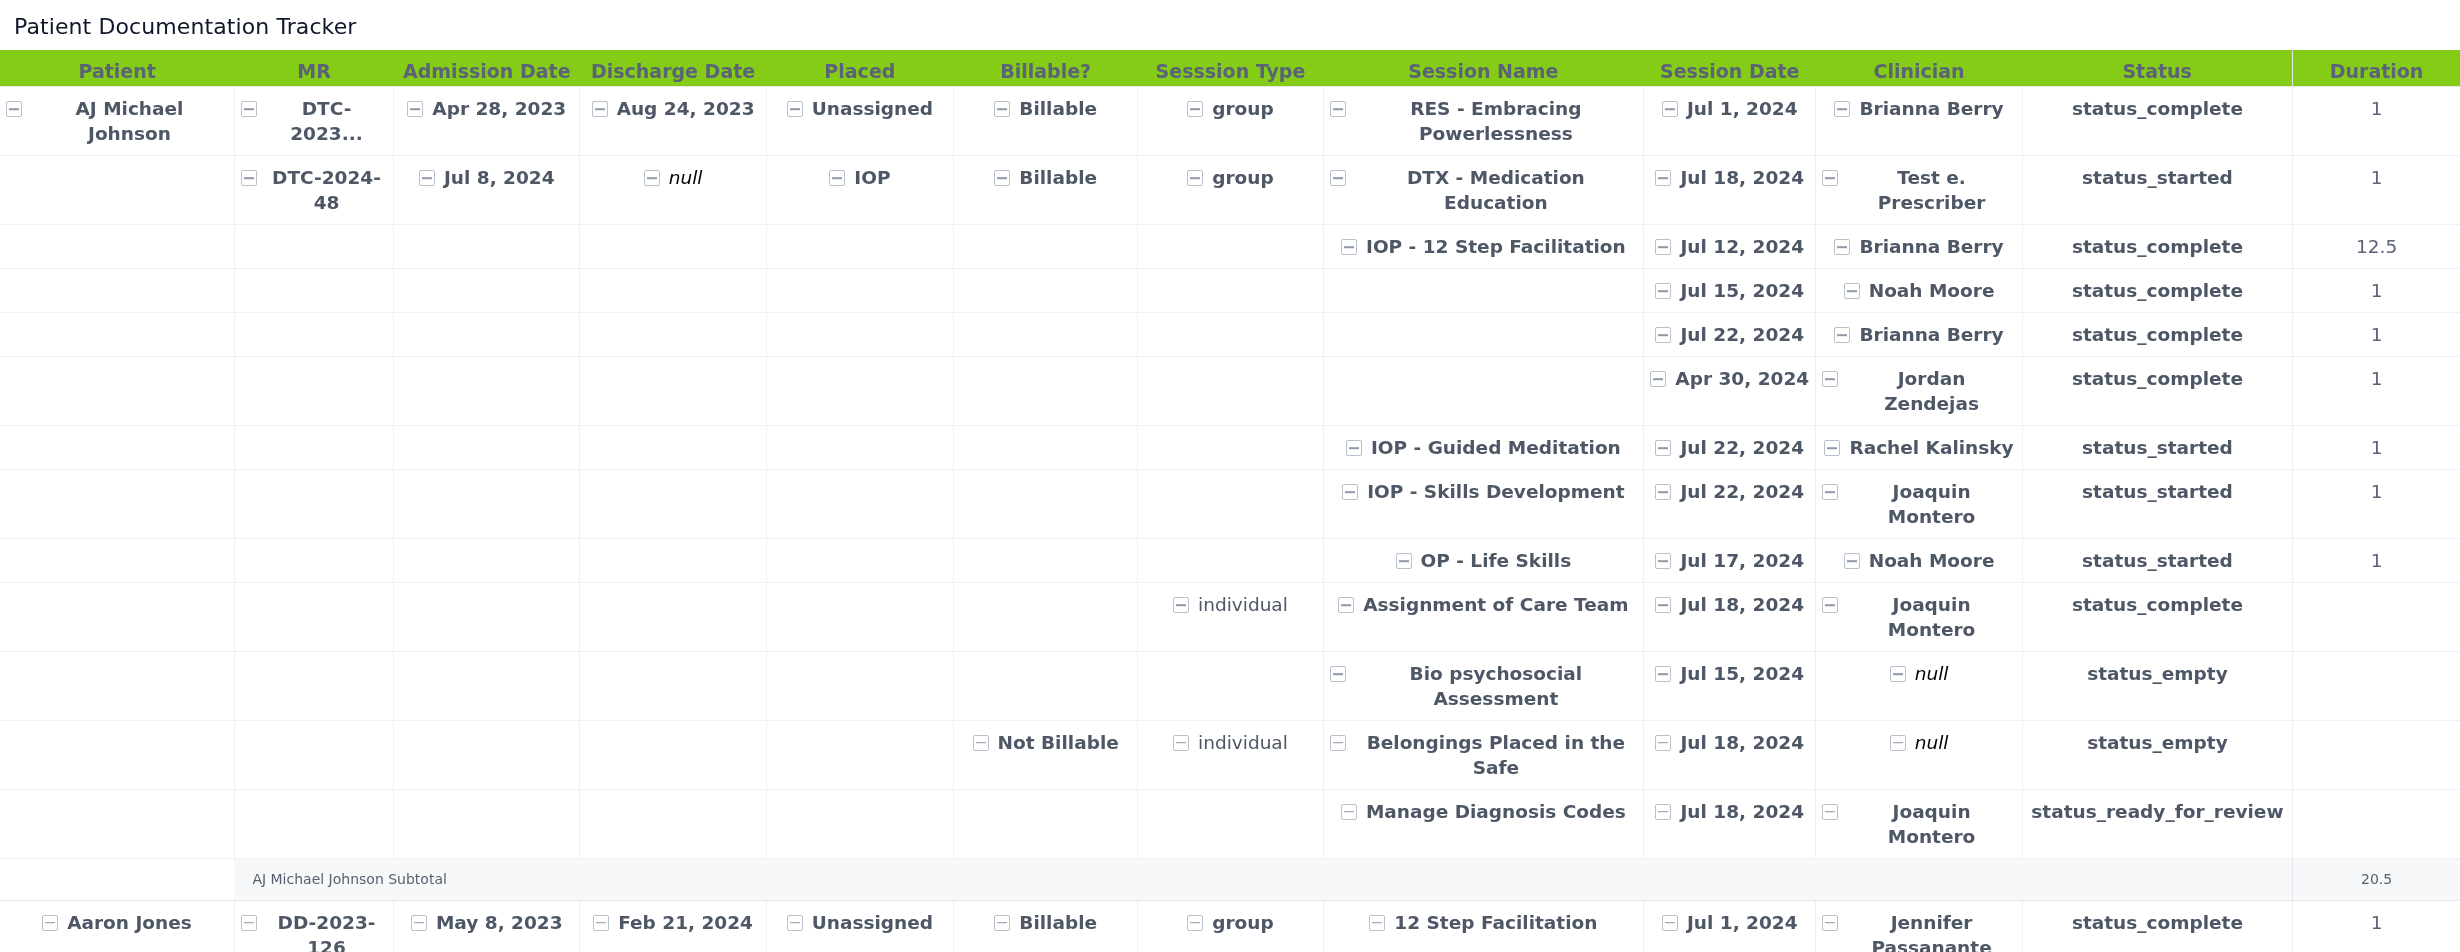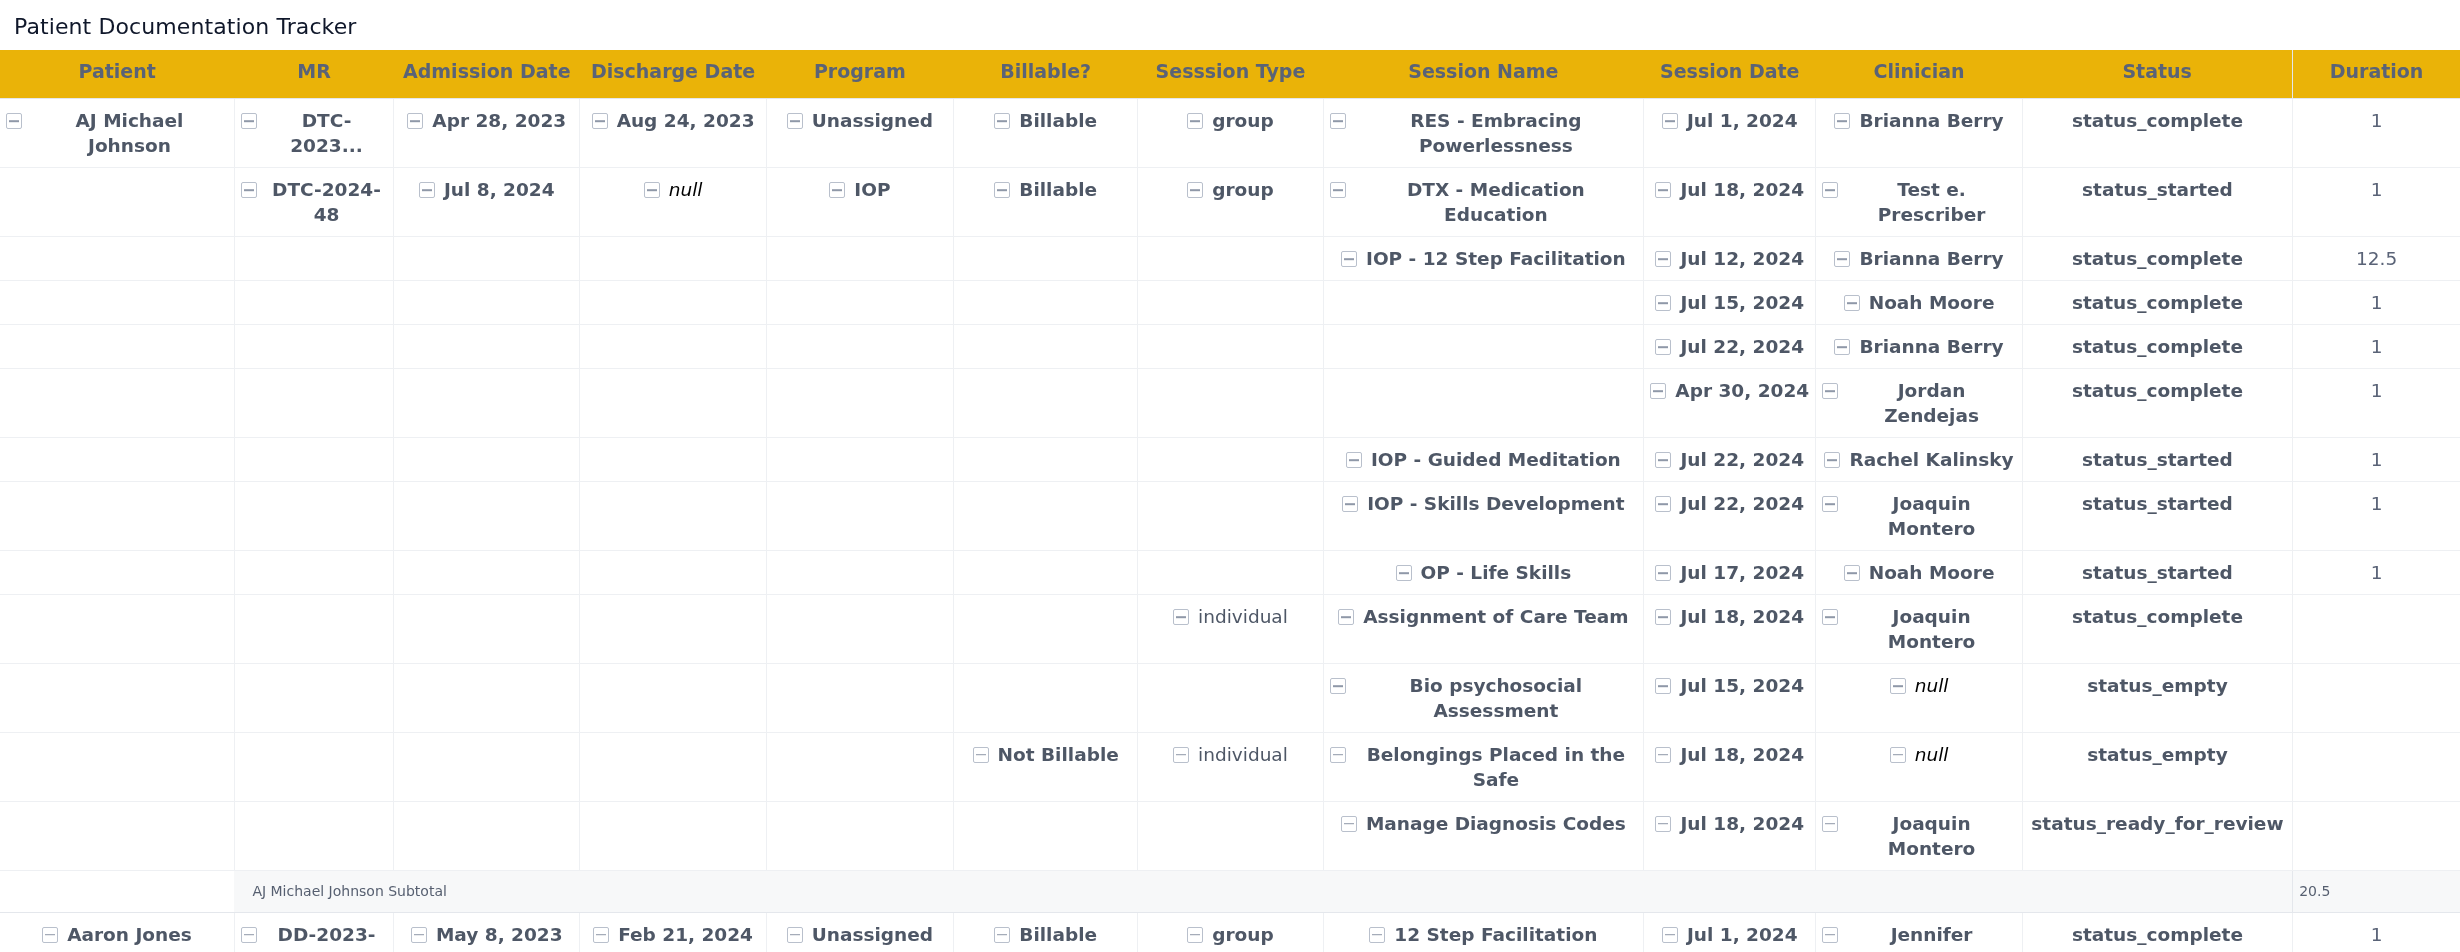--- a/index.html
+++ b/index.html
@@ -39,23 +39,23 @@
   col.c-sdate     { width: 172px; }
   col.c-clin      { width: 206px; }
   col.c-status    { width: 270px; }
   col.c-dur       { width: 167px; }
 
   thead th {
     font-size: 19px;
     font-weight: bold;
     color: #5a6377;
     text-align: center;
-    padding: 10px 6px 16px 6px;
+    padding: 10px 6px 4px 6px;
     border-bottom: 1px solid #e4e7ec;
-    background: #eab308;
+    background: #84cc16;
     white-space: nowrap;
     vertical-align: bottom;
     margin-left: 37px;
   }
   thead th.th-dur {
     border-left: 1px solid #e4e7ec;
   }
 
   tbody td {
     font-size: 18.5px;
@@ -122,21 +122,21 @@
     color: #565f70;
     font-size: 14px;
     padding: 11px 6px;
   }
   tr.subtotal td.sub-label {
     text-align: left;
     padding-left: 18px;
   }
   tr.subtotal td.sub-dur {
     border-left: 1px solid #e4e7ec;
-    text-align: left;
+    text-align: center;
   }
   tr.subtotal td.sub-pad { background: #ffffff; }
 </style>
 </head>
 <body>
 
 <div class="page">
 
   <div class="page-title">Patient Documentation Tracker</div>
 
@@ -154,21 +154,21 @@
         <col class="c-clin">
         <col class="c-status">
         <col class="c-dur">
     </colgroup>
     <thead>
       <tr>
         <th>Patient</th>
         <th>MR</th>
         <th>Admission Date</th>
         <th>Discharge Date</th>
-        <th>Program</th>
+        <th>Placed</th>
         <th>Billable?</th>
         <th>Sesssion Type</th>
         <th>Session Name</th>
         <th>Session Date</th>
         <th>Clinician</th>
         <th>Status</th>
         <th class="th-dur">Duration</th>
       </tr>
     </thead>
     <tbody id="tbody-main">

